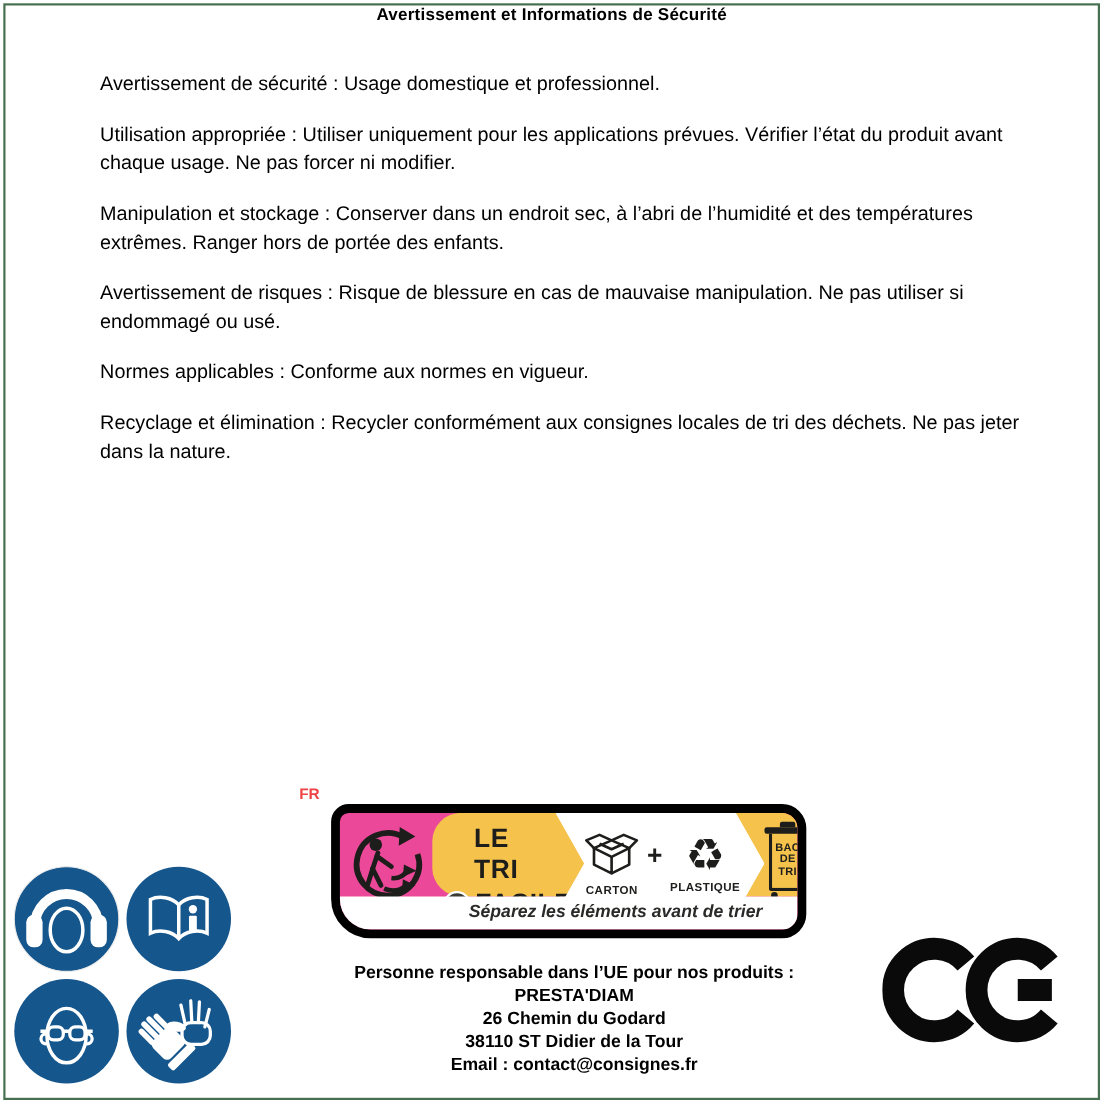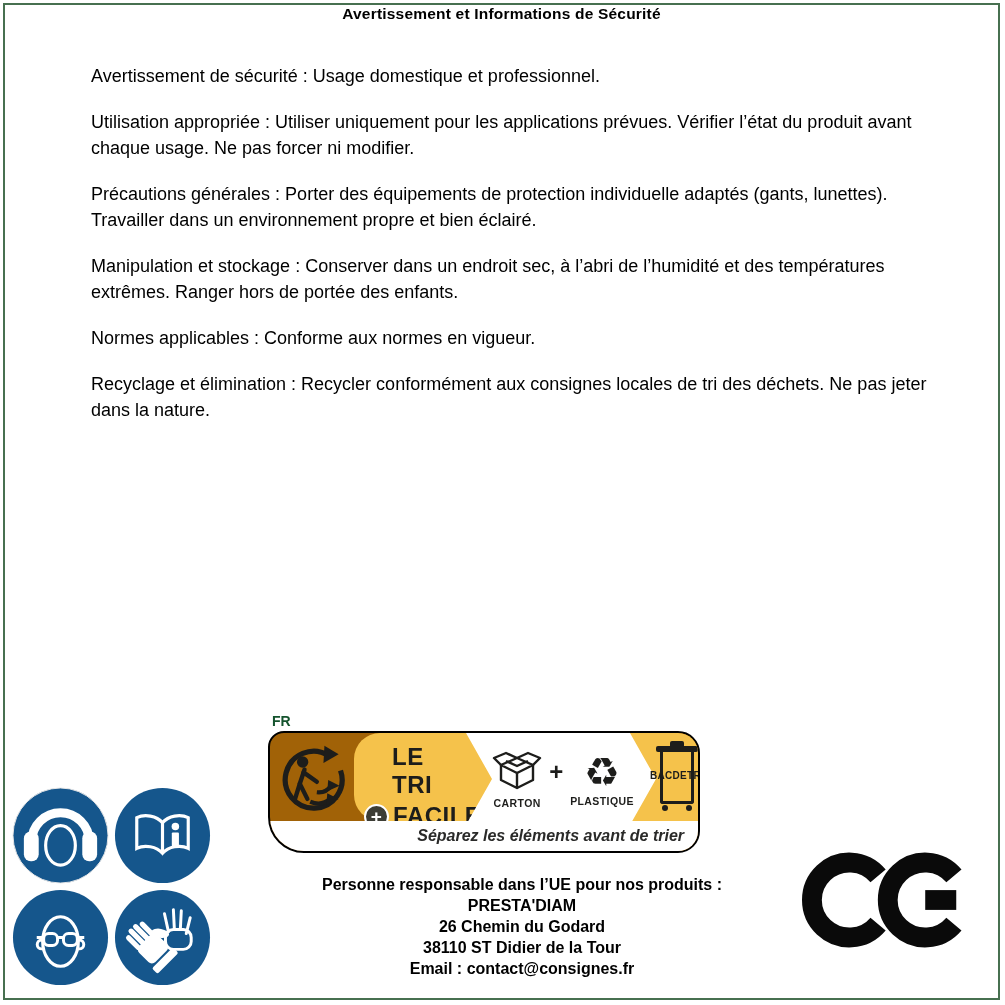--- a/index.html
+++ b/index.html
@@ -24,25 +24,26 @@
 
   
   .icon-grid {
     position:absolute; left:6px; top:781px;
     display:grid; grid-template-columns:99px 99px; grid-gap:3px;
   }
   .icon-grid svg { display:block; }
 
   
   .recycle-wrap { position:absolute; left:263px; top:708px; width:436px; }
-  .fr-tag { font-size:14px; font-weight:bold; color:#14532d; margin:0 0 2px 4px; }
+  .fr-tag { font-size:14px; font-weight:bold; color:#ef4444; margin:0 0 2px 4px; }
   .tri-box {
-    position:relative; width:432px; height:122px; background:#a16207;
-    border:2px solid #000000; overflow:hidden;
+    position:relative; width:432px; height:122px; background:#ec4899;
+    border:8px solid #000000; overflow:hidden;
     border-radius:16px 22px 22px 36px;
+    margin-left:33px;
   }
   .tri-yellow {
     position:absolute; left:84px; right:0; top:0; bottom:30px;
     background:#F5C24B; border-radius:26px 0 0 26px;
   }
   .triman-zone {
     position:absolute; left:4px; top:0; width:80px; height:92px;
     display:flex; align-items:center; justify-content:center;
   }
   .tri-head {
@@ -68,29 +69,29 @@
   .mat-plus { font-size:24px; font-weight:bold; color:#1d1d1b; margin-top:-14px; }
   .recycle-glyph { font-family:"DejaVu Sans", sans-serif; font-size:40px; line-height:42px; color:#1d1d1b; }
   .bin-zone {
     position:absolute; left:386px; top:8px; width:42px; height:78px;
     display:flex; flex-direction:column; align-items:center;
   }
   .bin-handle { width:14px; height:5px; background:#1d1d1b; border-radius:2px 2px 0 0; }
   .bin-lid { width:42px; height:6px; background:#1d1d1b; border-radius:2px; }
   .bin-body {
     width:34px; height:52px; border:3px solid #1d1d1b; border-top:none;
-    border-radius:0 0 3px 3px; display:flex; flex-direction:row;
+    border-radius:0 0 3px 3px; display:flex; flex-direction:column;
     align-items:center; justify-content:center;
   }
   .bin-line { font-size:10px; font-weight:bold; color:#1d1d1b; line-height:10.5px; letter-spacing:.3px; }
   .bin-wheels { display:flex; gap:18px; margin-top:1px; }
   .bin-wheels span { width:6px; height:6px; background:#1d1d1b; border-radius:50%; }
   .tri-footer {
     position:absolute; left:0; right:0; bottom:0; height:30px; background:#fff;
-    display:flex; align-items:center; justify-content:flex-end; padding-right:14px;
+    display:flex; align-items:center; justify-content:flex-end; padding-right:32px;
     font-size:16px; font-style:italic; font-weight:600; color:#2a2a29;
   }
 
   
   .address {
     position:absolute; left:255px; top:869px; width:524px;
     text-align:center; font-weight:bold; font-size:16px; line-height:21px;
   }
 
   
@@ -99,22 +100,22 @@
 </head>
 <body>
 
 <div class="sheet">
 
   <div class="doc-title">Avertissement et Informations de Sécurité</div>
 
   <div class="paragraphs">
     <p>Avertissement de sécurité : Usage domestique et professionnel.</p>
     <p>Utilisation appropriée : Utiliser uniquement pour les applications prévues. Vérifier l’état du produit avant chaque usage. Ne pas forcer ni modifier.</p>
-    <p>Précautions générales : Porter des équipements de protection individuelle adaptés (gants, lunettes). Travailler dans un environnement propre et bien éclairé.</p>
     <p>Manipulation et stockage : Conserver dans un endroit sec, à l’abri de l’humidité et des températures extrêmes. Ranger hors de portée des enfants.</p>
+    <p>Avertissement de risques : Risque de blessure en cas de mauvaise manipulation. Ne pas utiliser si endommagé ou usé.</p>
     <p>Normes applicables : Conforme aux normes en vigueur.</p>
     <p>Recyclage et élimination : Recycler conformément aux consignes locales de tri des déchets. Ne pas jeter dans la nature.</p>
   </div>
 
   <div class="icon-grid">
 
     <span>
       <svg width="99" height="99" viewBox="0 0 100 100">
         <circle cx="50" cy="50" r="48" fill="#15568C" stroke="#e8e8e8" stroke-width="1"></circle>
         <path d="M21 56 A29 29 0 0 1 79 56" stroke="#fff" stroke-width="9" fill="none"></path>

